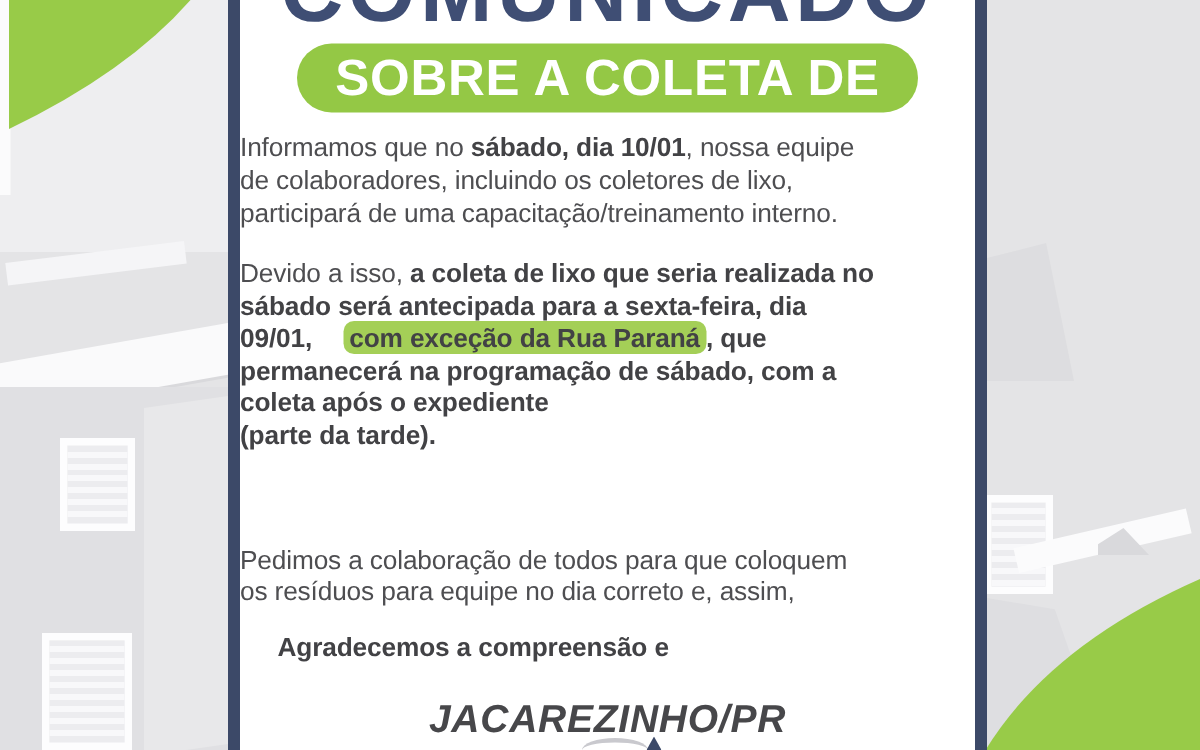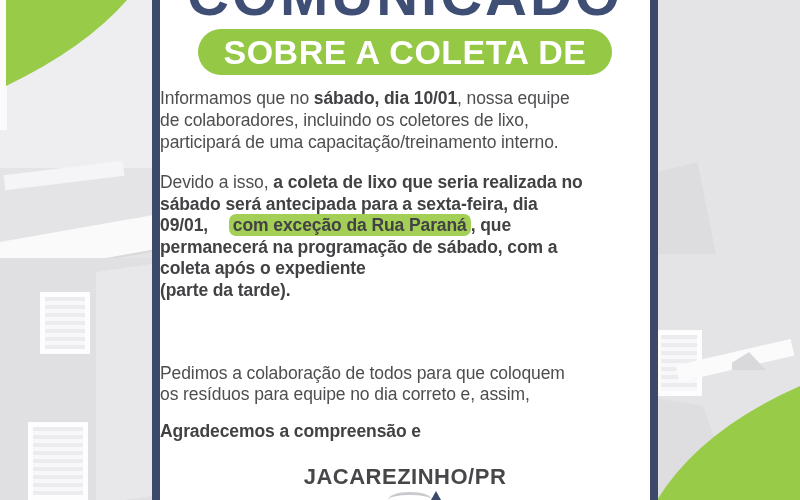--- a/index.html
+++ b/index.html
@@ -42,23 +42,23 @@
          font-weight:700;letter-spacing:3px;color:var(--navy-title);}
   .banner{position:absolute;top:29px;left:50%;transform:translateX(-50%);width:414px;height:46px;
           background:var(--green);border-radius:23px;text-align:center;}
   .banner span{font-size:34px;font-weight:700;color:#fff;line-height:46px;letter-spacing:.5px;}
   .para{position:absolute;left:0;right:16px;text-align:left;color:var(--text);font-size:17.5px;letter-spacing:-.1px;}
   .para .b{font-weight:700;color:var(--text-bold);}
   .para .hl{background:var(--green-highlight);border-radius:7px;padding:1px 4px;box-decoration-break:clone;margin-left:16px;-webkit-box-decoration-break:clone;}
   .p1{top:87px;line-height:22px;}
   .p2{top:172px;line-height:21.5px;}
   .p3{top:322px;line-height:21px;margin-top:41px;}
-  .p4{top:420px;line-height:22px;}
-  .city{position:absolute;top:464px;left:0;right:0;text-align:center;font-size:22px;font-weight:700;
-        letter-spacing:.5px;color:#47474a;}
+  .p4{top:420px;line-height:22px;margin-left:25px;}
+  .city{position:absolute;top:464px;left:0;right:0;text-align:center;font-size:26px;font-weight:700;
+        letter-spacing:.5px;color:#47474a;font-style:italic;}
   .logo-frag{position:absolute;bottom:0;left:0;right:0;height:10px;}
   .logo-swoosh{position:absolute;left:228px;top:2px;width:44px;height:16px;border-top:3px solid #c9c9ce;border-radius:50%;}
   .logo-peak{position:absolute;left:271px;top:1px;width:10px;height:9px;background:var(--navy-border);
              clip-path:polygon(50% 0,100% 100%,0 100%);}
 </style>
 </head>
 <body>
 
 <div class="stage">
 

